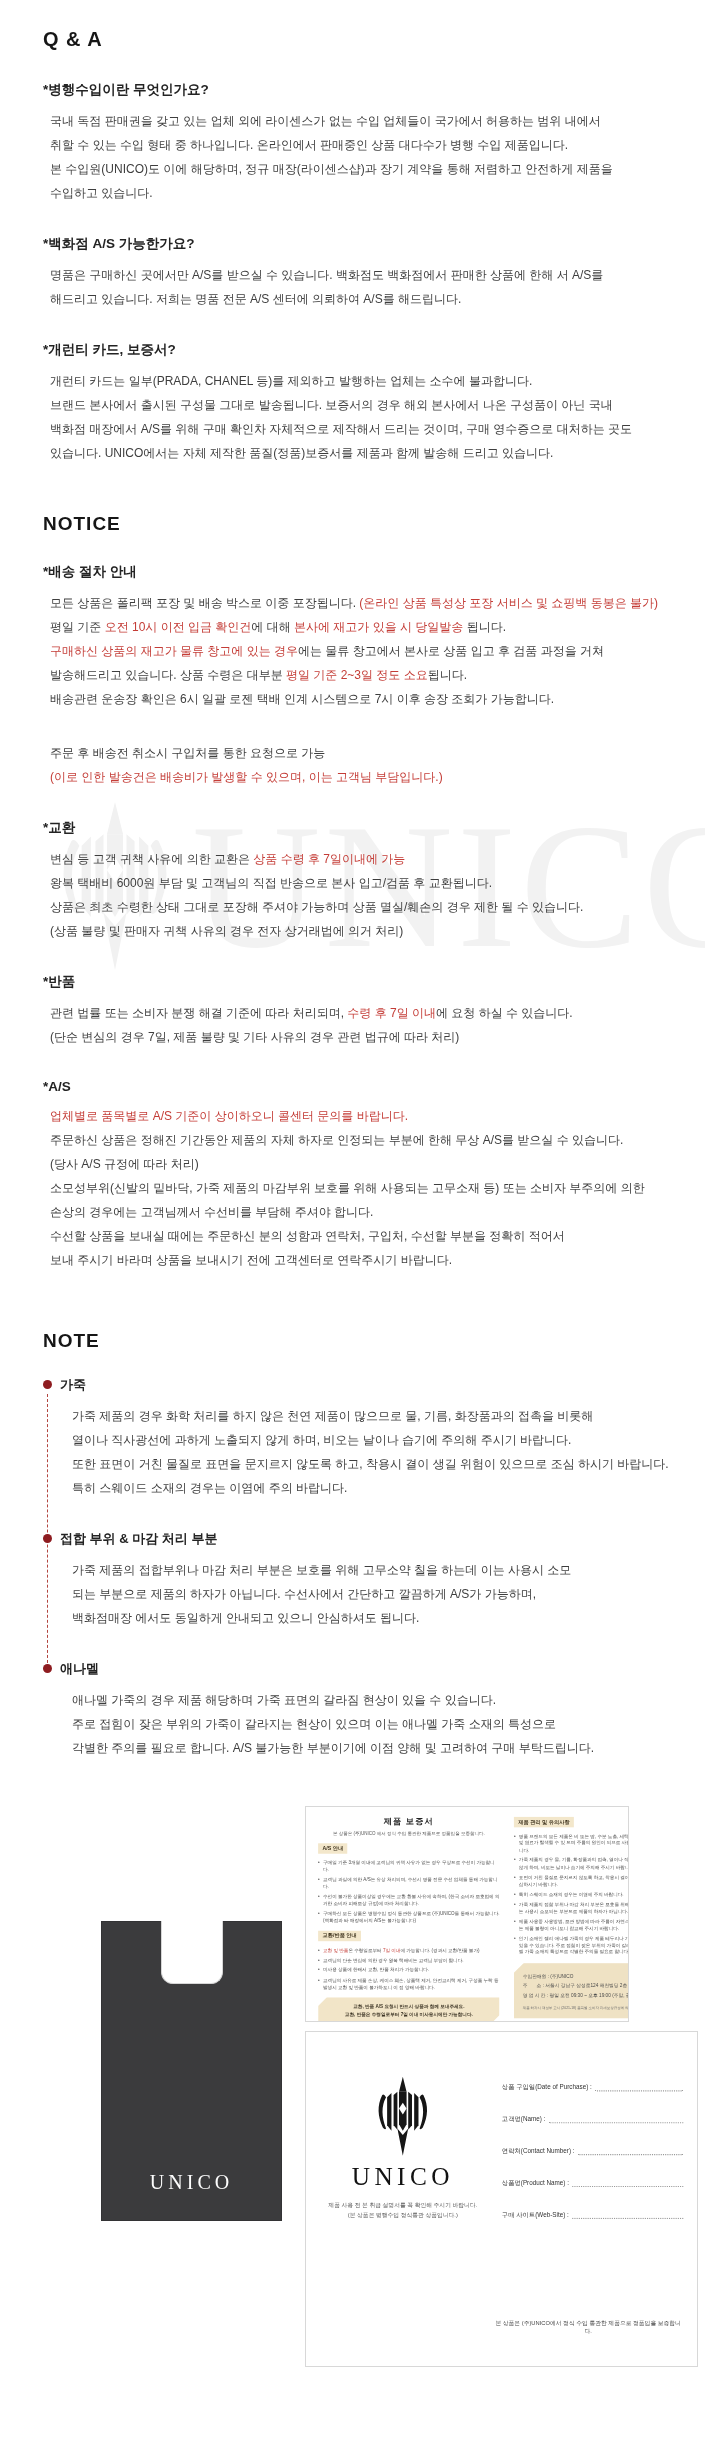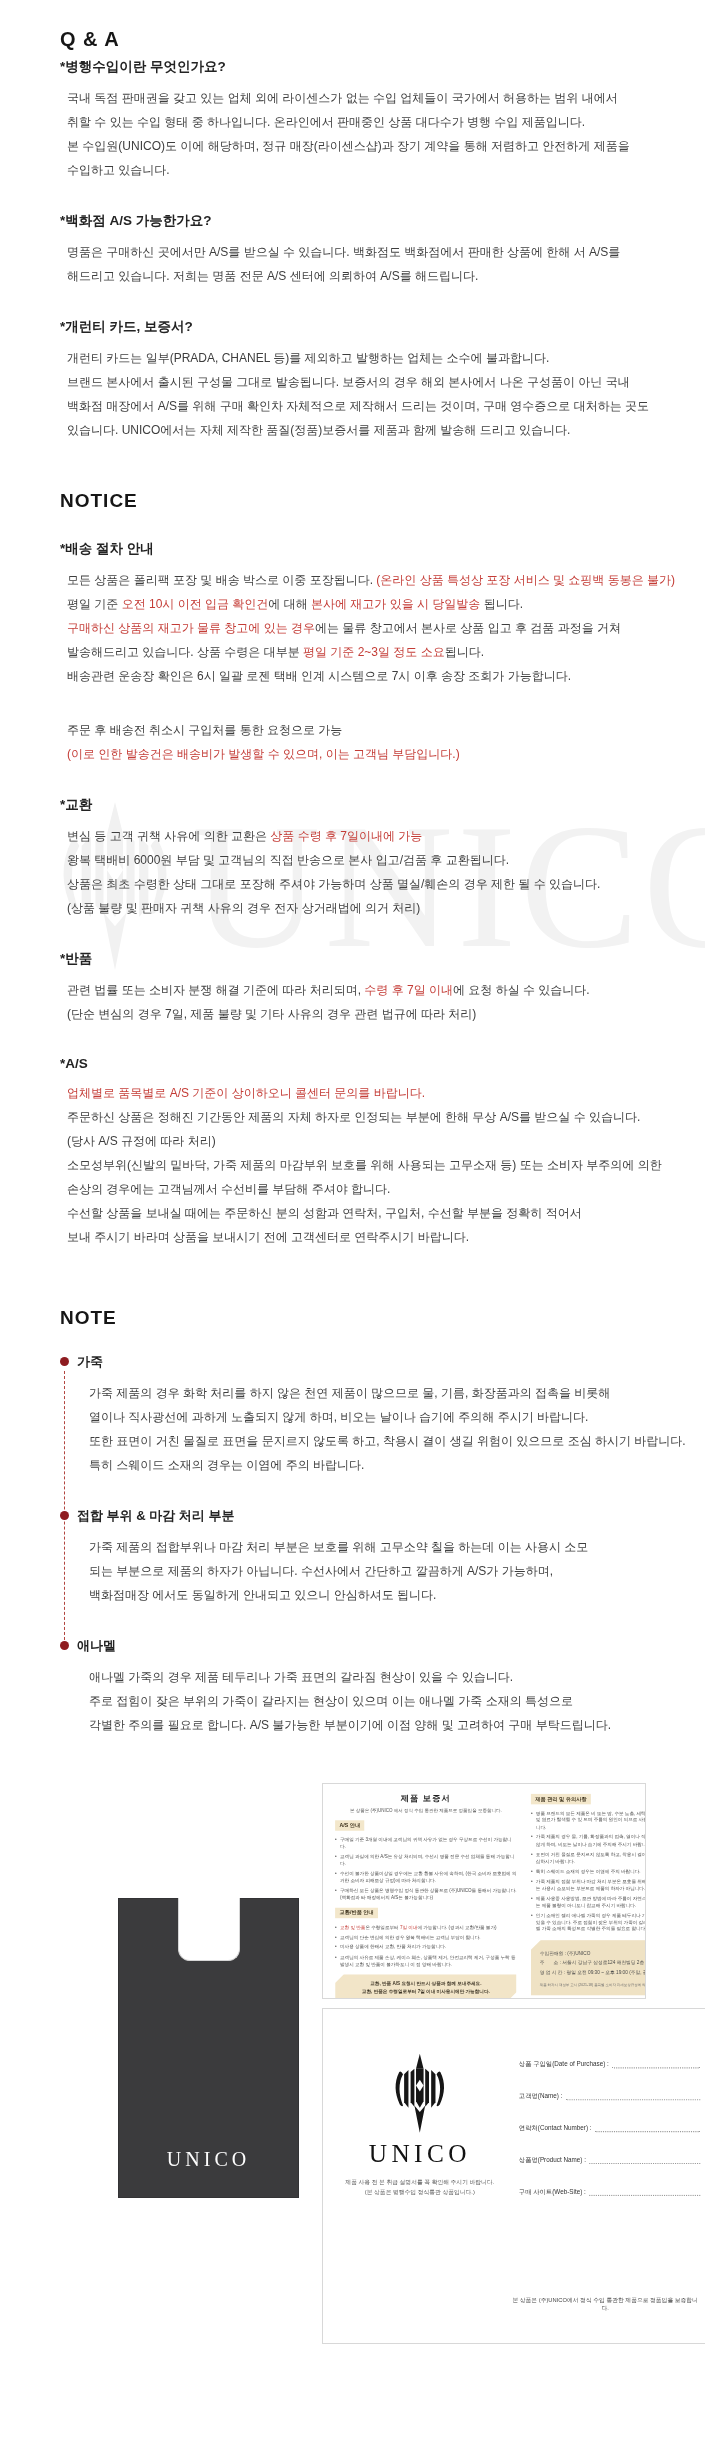--- a/index.html
+++ b/index.html
@@ -7,26 +7,26 @@
     width:705px;height:2442px;background:#ffffff;overflow:hidden;position:relative;
     font-family:"Liberation Sans","DejaVu Sans",sans-serif;color:#3e3e3e;
   }
   
   .watermark{position:absolute;left:46px;top:760px;width:659px;height:252px;overflow:hidden;
     z-index:0;display:flex;align-items:center;pointer-events:none}
   .watermark svg{width:138px;height:238px;flex:none}
   .wm-text{font-family:"Liberation Serif","DejaVu Serif",serif;font-size:178px;line-height:238px;
     color:#f2f2f2;letter-spacing:4px;white-space:nowrap;margin-left:8px}
   
-  .content{position:relative;z-index:1;padding:28px 4px 0 60px}
+  .content{position:relative;z-index:1;padding:28px 4px 0 43px}
   h1.sec{font-size:20px;color:#161616;margin:0;font-weight:bold;letter-spacing:1px;font-family:"Liberation Sans","DejaVu Sans",sans-serif}
   #notice-title{margin-top:48px;font-size:19px}
   #note-title{margin-top:58px;font-size:19px}
   .tblock{margin-top:30px}
-  .tblock.first{margin-top:7px}
+  .tblock.first{margin-top:30px}
   .nfirst .tblock.first{margin-top:28px}
   h3.theading{font-size:13.5px;color:#232323;margin:0 0 10px 0;font-weight:bold}
   .tpara{padding-left:7px}
   .tline{font-size:12px;line-height:24px;color:#3e3e3e;white-space:pre-wrap}
   .red{color:#c43c36}
   
   .note-items{position:relative;margin-top:22px}
   .note-items::before{content:"";position:absolute;left:4px;top:18px;bottom:92px;border-left:1px dashed #b2453f}
   .note-block{position:relative;margin-top:30px;padding-left:17px}
   .note-block.first{margin-top:24px}
@@ -195,21 +195,21 @@
         <div class="note-para">
           <div class="tline"><span>가죽 제품의 접합부위나 마감 처리 부분은 보호를 위해 고무소약 칠을 하는데 이는 사용시 소모</span></div>
           <div class="tline"><span>되는 부분으로 제품의 하자가 아닙니다. 수선사에서 간단하고 깔끔하게 A/S가 가능하며,</span></div>
           <div class="tline"><span>백화점매장 에서도 동일하게 안내되고 있으니 안심하셔도 됩니다.</span></div>
         </div>
       </div>
       <div class="note-block">
         <span class="note-dot"></span>
         <div class="note-label">애나멜</div>
         <div class="note-para">
-          <div class="tline"><span>애나멜 가죽의 경우 제품 테두리나 가죽 표면의 갈라짐 현상이 있을 수 있습니다.</span></div>
+          <div class="tline"><span>애나멜 가죽의 경우 제품 해당하며 가죽 표면의 갈라짐 현상이 있을 수 있습니다.</span></div>
           <div class="tline"><span>주로 접힘이 잦은 부위의 가죽이 갈라지는 현상이 있으며 이는 애나멜 가죽 소재의 특성으로</span></div>
           <div class="tline"><span>각별한 주의를 필요로 합니다. A/S 불가능한 부분이기에 이점 양해 및 고려하여 구매 부탁드립니다.</span></div>
         </div>
       </div>
     </div>
 
   <div class="warranty">
 
     <div class="envelope">
       <div class="env-notch"></div>

